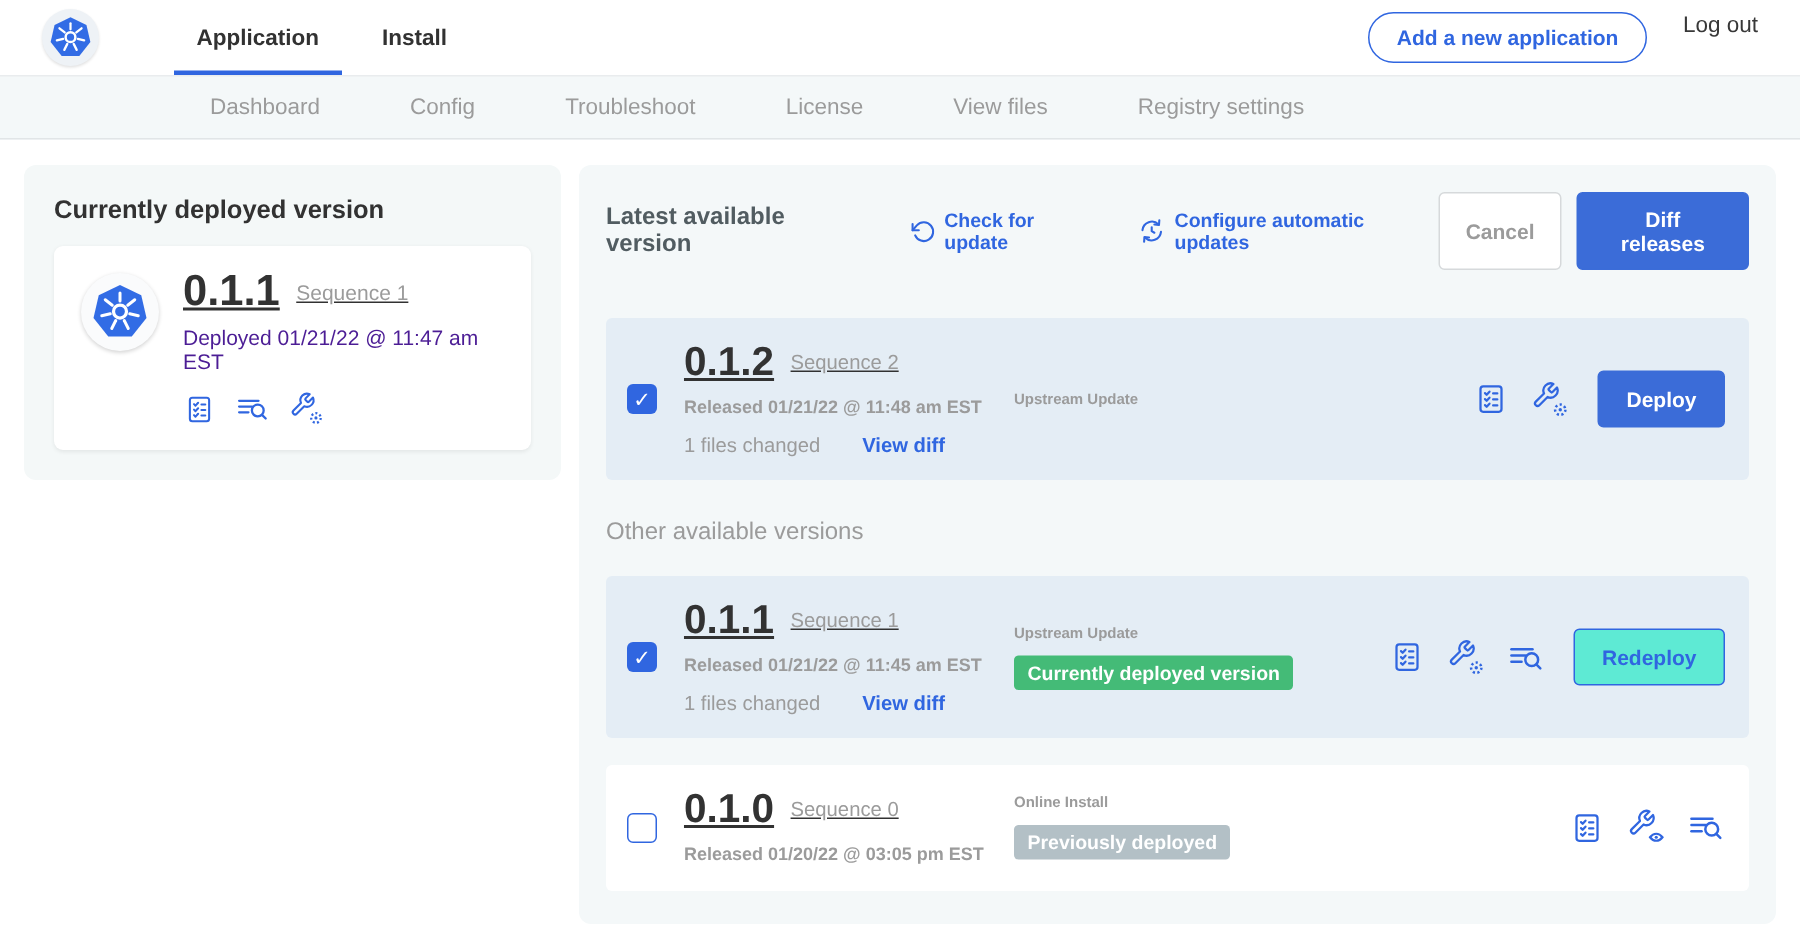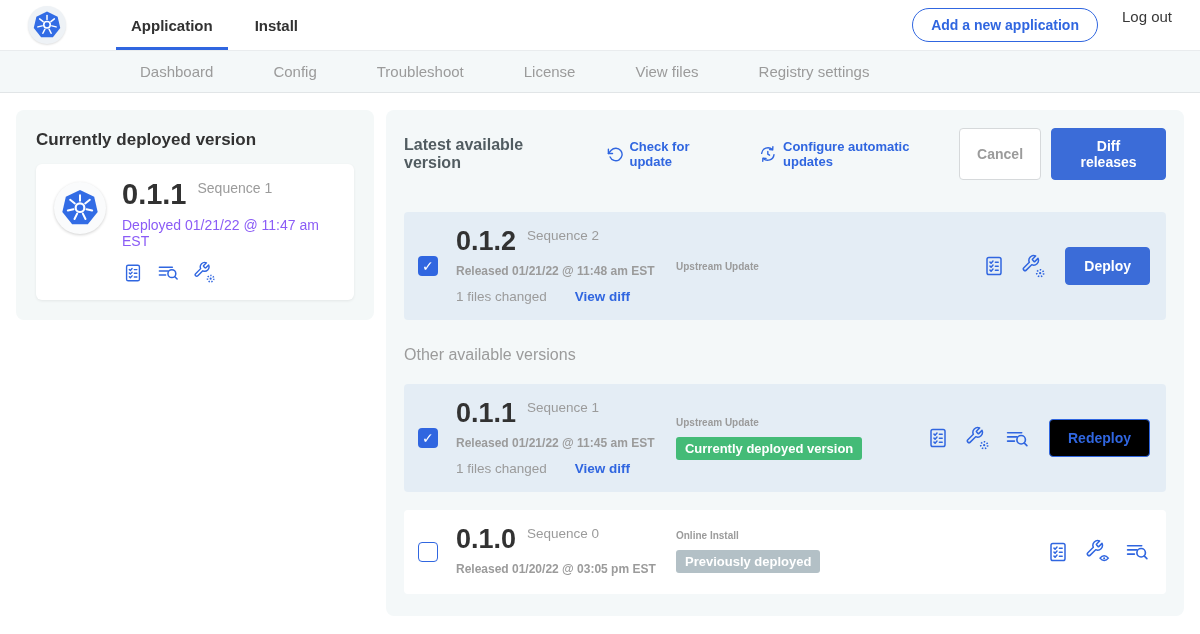--- a/index.html
+++ b/index.html
@@ -32,37 +32,37 @@
   .subnav-item.active{color:var(--text-dark);font-weight:700;box-shadow:inset 0 -3px 0 var(--accent);}
 
   
   .content{display:flex;gap:12px;padding:0 16px;margin-top:17px;align-items:flex-start;}
 
   
   .deployed-card{width:404px;background:#f4f8f8;border-radius:8px;padding:20px;}
   .deployed-title{font-size:17px;font-weight:700;color:var(--text-dark);}
   .deployed-inner{margin-top:14px;background:#fff;border-radius:6px;box-shadow:0 1px 3px rgba(0,0,0,.07);padding:16px 18px;display:flex;gap:16px;}
   .k8s-badge{width:52px;height:52px;border-radius:50%;background:#fafbfc;box-shadow:0 1px 3px rgba(0,0,0,.18);display:flex;align-items:center;justify-content:center;flex:0 0 52px;margin-top:2px;}
-  .ver-line{display:flex;align-items:flex-start;gap:11px;}
+  .ver-line{display:flex;align-items:center;gap:11px;text-decoration:underline;}
   .ver-num{font-size:29px;font-weight:700;color:var(--text-dark);line-height:1;}
   .ver-seq{font-size:14px;color:var(--text-muted);}
-  .deployed-at{margin-top:8px;font-size:14px;font-weight:500;color:#8b5cf6;}
+  .deployed-at{margin-top:8px;font-size:14px;font-weight:500;color:#4c1d95;}
   .icon-row{margin-top:12px;display:flex;gap:13px;align-items:center;}
   .icon-btn{color:var(--accent);cursor:pointer;display:inline-flex;}
 
   
   .latest-panel{flex:1;background:var(--panel-bg);border-radius:8px;padding:18px;height:506px;}
   .panel-header{display:flex;align-items:center;}
   .panel-title{font-size:16px;font-weight:700;color:#515c61;}
   .hdr-link{display:flex;align-items:center;gap:6px;color:var(--accent);font-size:13px;font-weight:700;cursor:pointer;margin-left:26px;}
   .hdr-buttons{margin-left:auto;display:flex;gap:10px;}
   .btn{border-radius:4px;font-size:14px;font-weight:700;font-family:inherit;cursor:pointer;padding:9px 17px;}
   .btn-cancel{background:#fff;border:1px solid #d6d9db;color:var(--text-muted);}
   .btn-primary{background:var(--button-blue);border:1px solid var(--button-blue);color:#fff;}
-  .btn-secondary{background:#000000;border:1px solid var(--accent);color:var(--accent);}
+  .btn-secondary{background:#5eead4;border:1px solid var(--accent);color:var(--accent);}
 
   .vrow{border-radius:4px;background:#fff;display:flex;align-items:center;padding:16px 16px 16px 14px;margin-top:16px;}
   .vrow.selected{background:var(--selected-row-bg);}
   .vrow-0{margin-top:32px;}
   .other-title{margin-top:26px;font-size:16px;font-weight:500;color:var(--text-muted);}
   .vrow-1{margin-top:20px;}
   .vrow-2{margin-top:18px;}
 
   .cb{width:20px;height:20px;border-radius:4px;flex:0 0 20px;cursor:pointer;display:flex;align-items:center;justify-content:center;}
   .cb.checked{background:var(--accent);}

